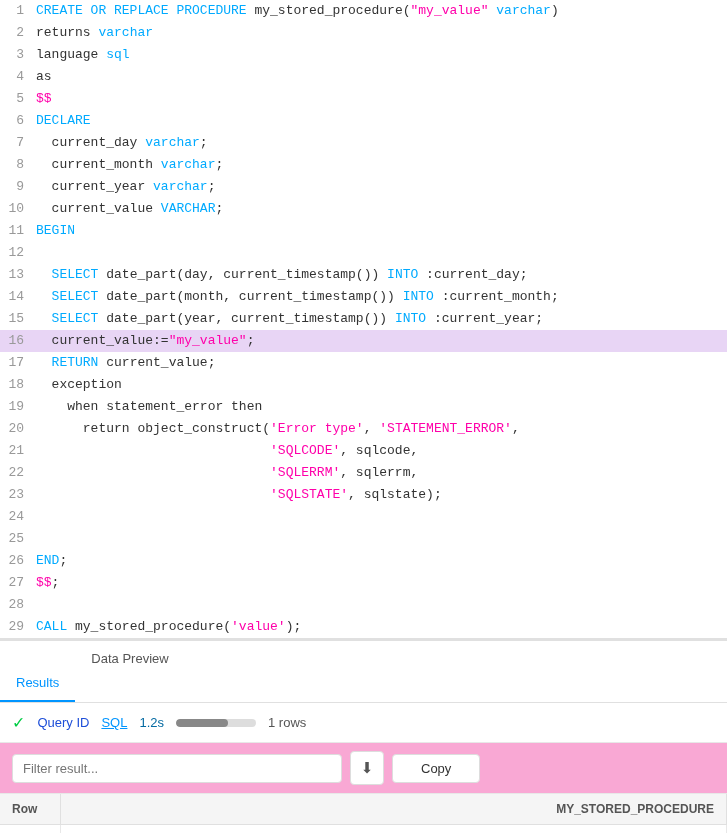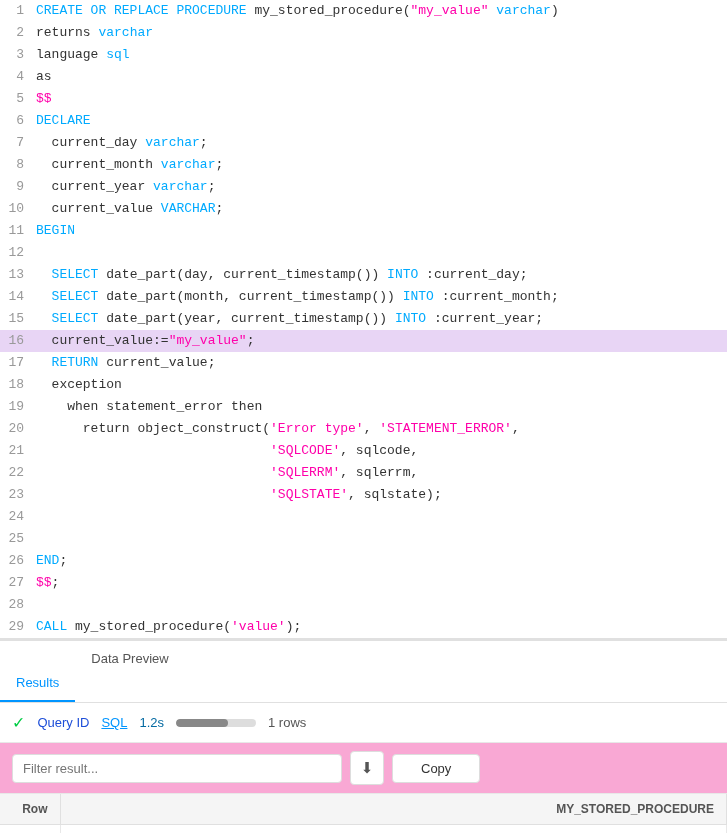--- a/index.html
+++ b/index.html
@@ -195,21 +195,21 @@
       text-align: right;
       font-size: 12px;
       font-weight: 600;
       color: #555;
       border-bottom: 1px solid #e0e0e0;
       border-right: 1px solid #e0e0e0;
     }
 
     .results-table th.row-col {
       width: 60px;
-      text-align: right;
+      text-align: left;
     }
 
     .results-table td {
       padding: 8px 12px;
       font-size: 13px;
       color: #333;
       border-bottom: 1px solid #e8e8e8;
       border-right: 1px solid #e8e8e8;
     }
 

